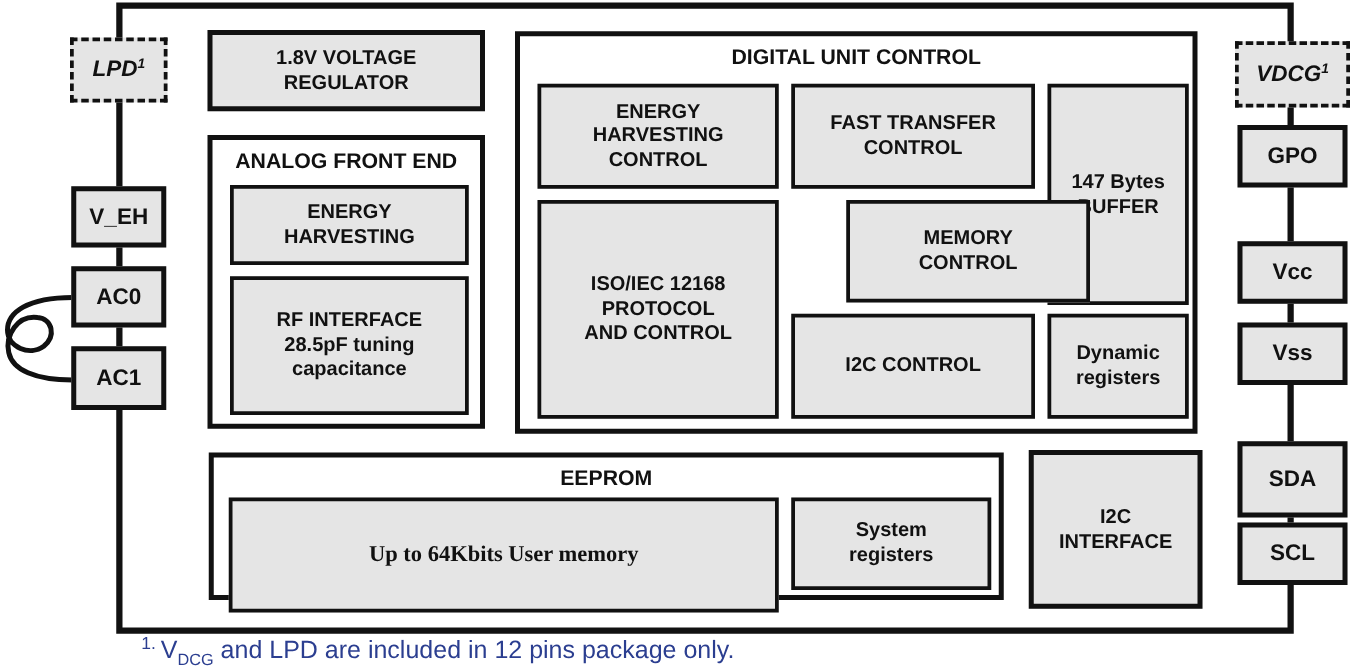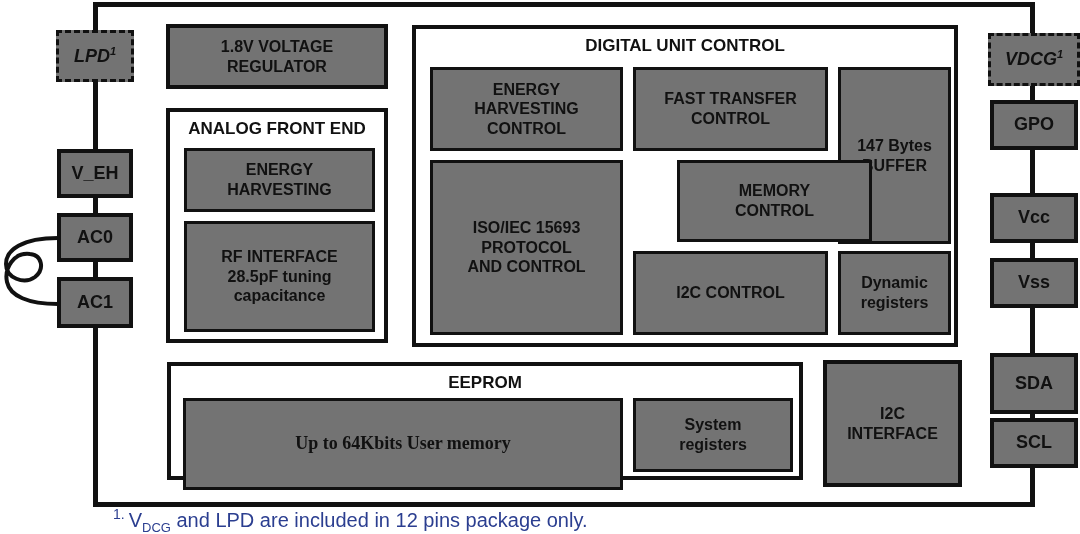--- a/index.html
+++ b/index.html
@@ -1,21 +1,21 @@
 <!DOCTYPE html>
 <html><head>
 <meta charset="utf-8">
 <style>
   html,body{margin:0;padding:0;background:#ffffff;}
   #stage{
     position:relative;width:1080px;height:534px;background:#ffffff;
     font-family:"Liberation Sans", sans-serif;color:#111111;overflow:hidden;
   }
   .box{
-    position:absolute;box-sizing:border-box;background:#737373;
+    position:absolute;box-sizing:border-box;background:#e5e5e5;
     border:3px solid #111111;display:flex;align-items:center;justify-content:center;
     text-align:center;font-weight:bold;white-space:pre-line;line-height:1.22;
     font-size:16px;
   }
   .section{border-width:4px;background:transparent;}
   .section-label{
     position:absolute;top:7px;left:0;right:0;text-align:center;font-weight:bold;
     font-size:17px;white-space:pre-line;
   }
   
@@ -100,21 +100,21 @@
   <div class="box section" id="duc">
     <div class="section-label">DIGITAL UNIT CONTROL</div>
   </div>
   <div class="box" id="ehc">ENERGY
 HARVESTING
 CONTROL</div>
   <div class="box" id="ftc">FAST TRANSFER
 CONTROL</div>
   <div class="box" id="buffer">147 Bytes
 BUFFER</div>
-  <div class="box" id="iso">ISO/IEC 15693
+  <div class="box" id="iso">ISO/IEC 12168
 PROTOCOL
 AND CONTROL</div>
   <div class="box" id="mem">MEMORY
 CONTROL</div>
   <div class="box" id="i2cc">I2C CONTROL</div>
   <div class="box" id="dyn">Dynamic
 registers</div>
 
   <div class="box section" id="eeprom">
     <div class="section-label">EEPROM</div>

